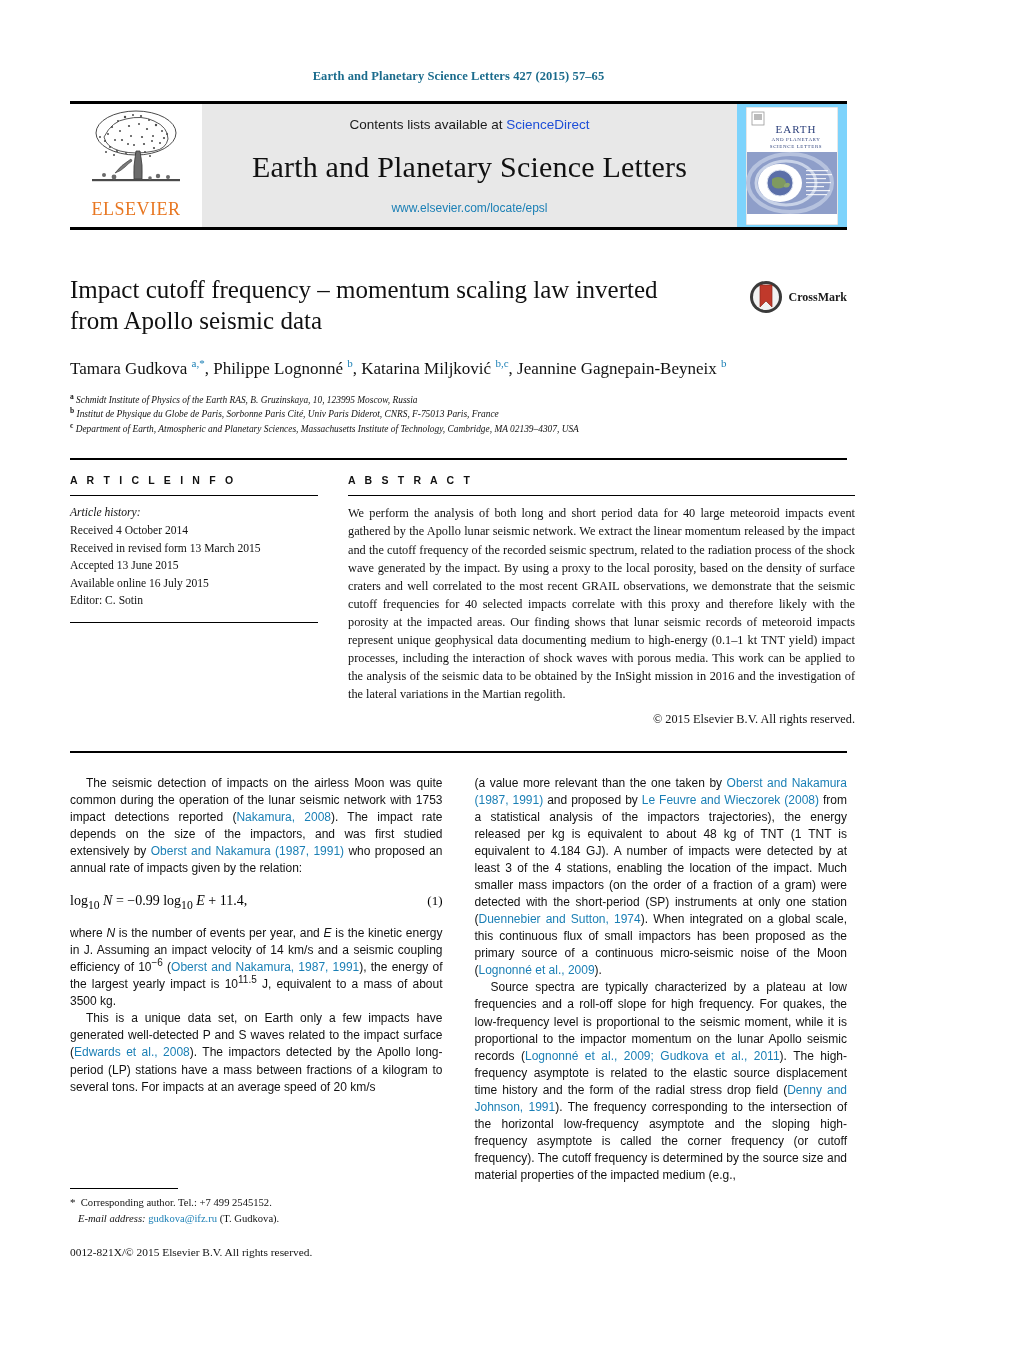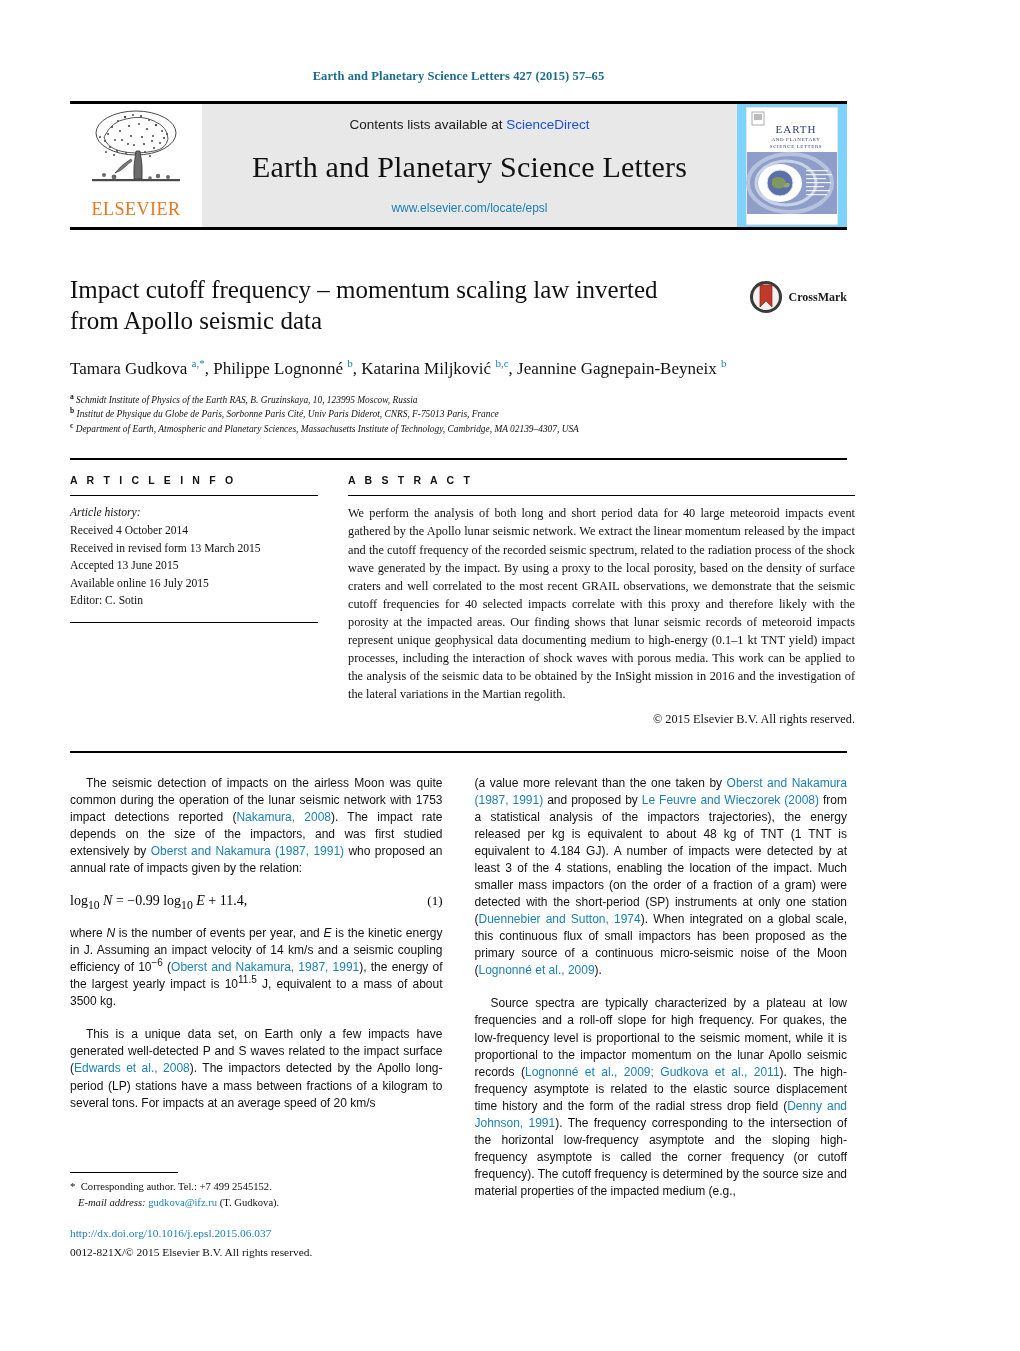--- a/index.html
+++ b/index.html
@@ -195,21 +195,21 @@
   p.para {
     font-family: Liberation Sans, sans-serif;
     font-size: 12px;
     line-height: 1.42;
     text-align: justify;
     margin: 0 0 0 0;
     text-indent: 16px;
     color: #111;
     hyphens: auto;
   }
-  p.para + p.para { margin-top: 16px; }
+  p.para + p.para { margin-top: 0; }
   p.para.noindent { text-indent: 0; }
   a.ref, .ref {
     color: #1a7fb5;
     text-decoration: none;
   }
   .equation-row {
     display: flex;
     align-items: baseline;
     justify-content: space-between;
     margin: 16px 0 16px 0;
@@ -426,21 +426,20 @@
 
       <div class="footnote-zone">
         <div class="fn-rule"></div>
         <div class="fn-line"><span class="star">*</span>&nbsp;&nbsp;Corresponding author. Tel.: +7 499 2545152.</div>
         <div class="fn-line">
           &nbsp;&nbsp;&nbsp;<i>E-mail address:</i>
           <span class="ref">gudkova@ifz.ru</span>
           <span>(T. Gudkova).</span>
         </div>
         <div class="doi-block">
-          <span class="doi-link">http://dx.doi.org/10.1016/j.epsl.2015.06.037</span>
           <span class="issn-line">0012-821X/© 2015 Elsevier B.V. All rights reserved.</span>
         </div>
       </div>
     </div>
 
     <div class="bcol">
       <p class="para noindent">(a value more relevant than the one taken by <span class="ref">Oberst and Nakamura (1987, 1991)</span> and proposed by <span class="ref">Le Feuvre and Wieczorek (2008)</span> from a statistical analysis of the impactors trajectories), the energy released per kg is equivalent to about 48 kg of TNT (1 TNT is equivalent to 4.184 GJ). A number of impacts were detected by at least 3 of the 4 stations, enabling the location of the impact. Much smaller mass impactors (on the order of a fraction of a gram) were detected with the short-period (SP) instruments at only one station (<span class="ref">Duennebier and Sutton, 1974</span>). When integrated on a global scale, this continuous flux of small impactors has been proposed as the primary source of a continuous micro-seismic noise of the Moon (<span class="ref">Lognonné et al., 2009</span>).</p>
       <p class="para">Source spectra are typically characterized by a plateau at low frequencies and a roll-off slope for high frequency. For quakes, the low-frequency level is proportional to the seismic moment, while it is proportional to the impactor momentum on the lunar Apollo seismic records (<span class="ref">Lognonné et al., 2009; Gudkova et al., 2011</span>). The high-frequency asymptote is related to the elastic source displacement time history and the form of the radial stress drop field (<span class="ref">Denny and Johnson, 1991</span>). The frequency corresponding to the intersection of the horizontal low-frequency asymptote and the sloping high-frequency asymptote is called the corner frequency (or cutoff frequency). The cutoff frequency is determined by the source size and material properties of the impacted medium (e.g.,</p>
     </div>
   </div>

